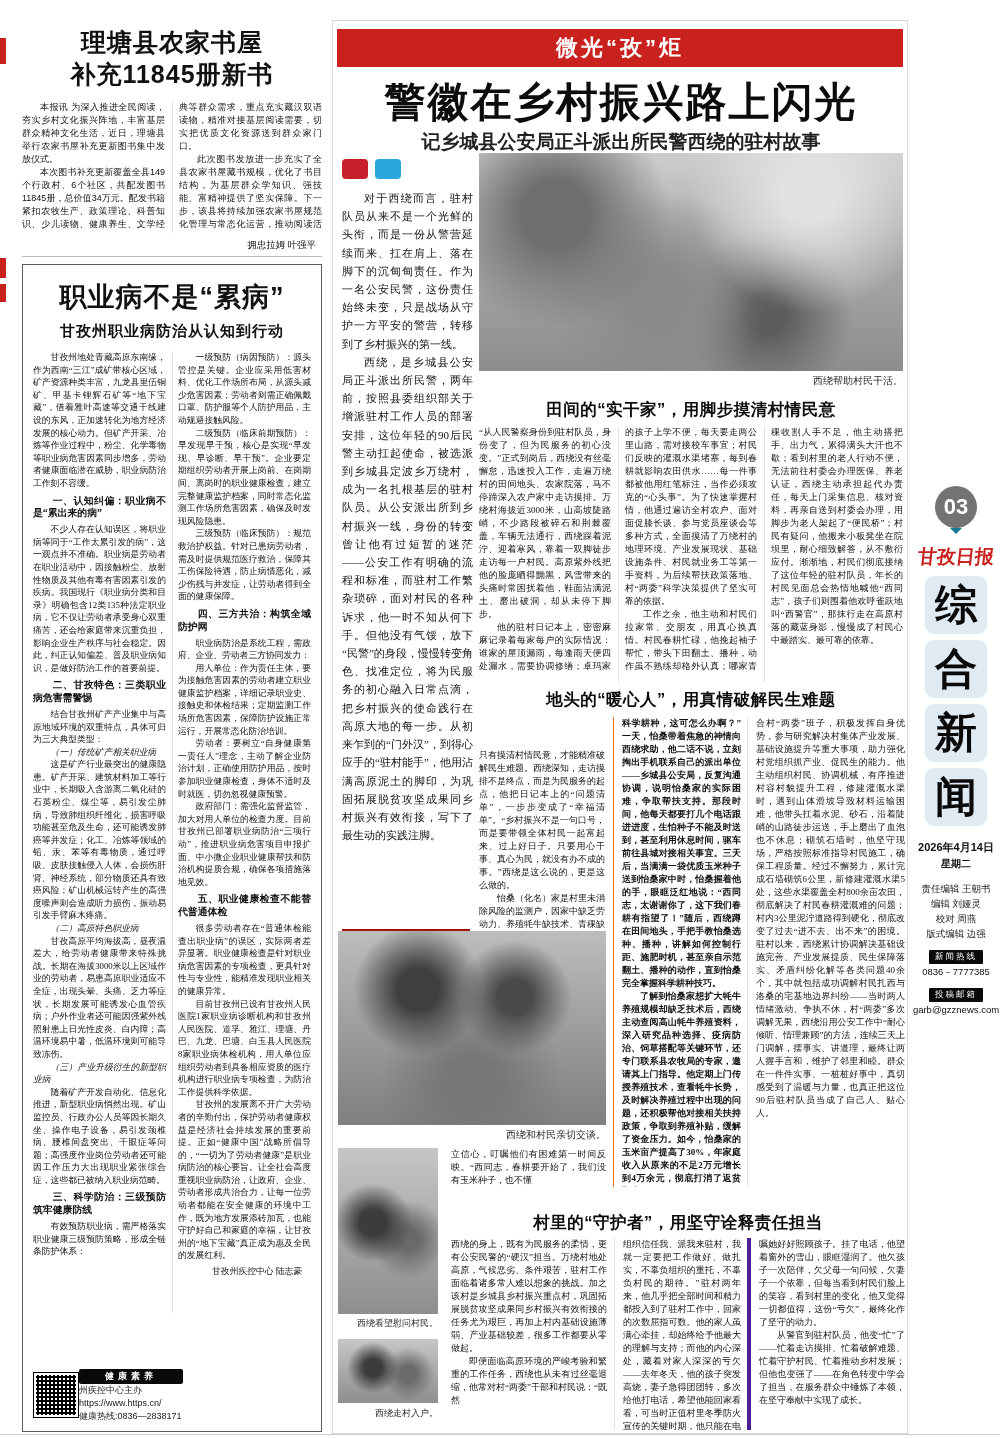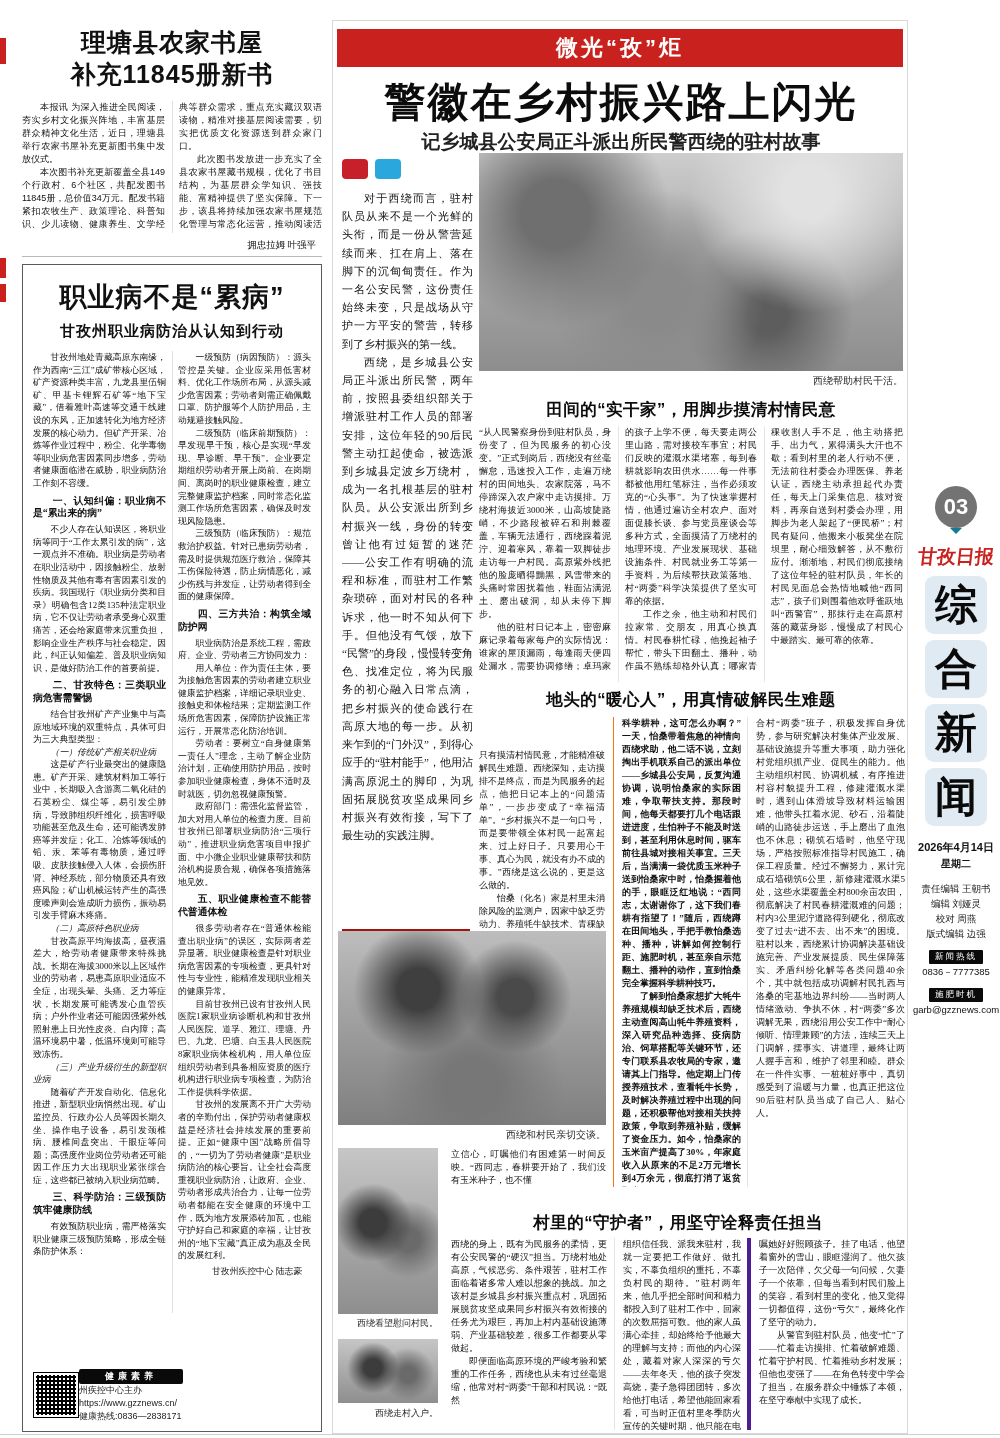--- a/index.html
+++ b/index.html
@@ -181,21 +181,21 @@
         <div class="blk blk-p">很多劳动者存在“普通体检能查出职业病”的误区，实际两者差异显著。职业健康检查是针对职业病危害因素的专项检查，更具针对性与专业性，能精准发现职业相关的健康异常。</div>
         <div class="blk blk-p">目前甘孜州已设有甘孜州人民医院1家职业病诊断机构和甘孜州人民医院、道孚、雅江、理塘、丹巴、九龙、巴塘、白玉县人民医院8家职业病体检机构，用人单位应组织劳动者到具备相应资质的医疗机构进行职业病专项检查，为防治工作提供科学依据。</div>
         <div class="blk blk-p">甘孜州的发展离不开广大劳动者的辛勤付出，保护劳动者健康权益是经济社会持续发展的重要前提。正如“健康中国”战略所倡导的，“一切为了劳动者健康”是职业病防治的核心要旨。让全社会高度重视职业病防治，让政府、企业、劳动者形成共治合力，让每一位劳动者都能在安全健康的环境中工作，既为地方发展添砖加瓦，也能守护好自己和家庭的幸福，让甘孜州的“地下宝藏”真正成为惠及全民的发展红利。</div>
         <div class="blk blk-s">甘孜州疾控中心 陆志豪</div>
       </div>
     <div class="artB-footer">
       <div class="qr"></div>
       <div class="hf-right">
         <div><span class="hf-tag">健康素养</span></div>
         <div class="hf-line">州疾控中心主办</div>
-        <div class="hf-line">https://www.gzznews.cn/</div>
+        <div class="hf-line">https://www.https.cn/</div>
         <div class="hf-line">健康热线:0836—2838171</div>
       </div>
     </div>
   </div>
 
   <div class="abs" id="main">
     <div class="banner">微光“孜”炬</div>
     <div class="headline">警徽在乡村振兴路上闪光</div>
     <div class="subhead">记乡城县公安局正斗派出所民警西绕的驻村故事</div>
 
@@ -279,17 +279,17 @@
     <div class="sb-date">2026年4月14日</div>
     <div class="sb-week">星期二</div>
     <div class="sb-staff">
       <div>责任编辑 王朝书</div>
       <div>编辑 刘娅灵</div>
       <div>校对 周燕</div>
       <div>版式编辑 边强</div>
     </div>
     <div><span class="blabel">新闻热线</span></div>
     <div class="sb-contact">0836－7777385</div>
-    <div><span class="blabel">施肥时机</span></div>
+    <div><span class="blabel">投稿邮箱</span></div>
     <div class="sb-contact">garb@gzznews.com</div>
   </div>
 
 </div>
 
 </body></html>

